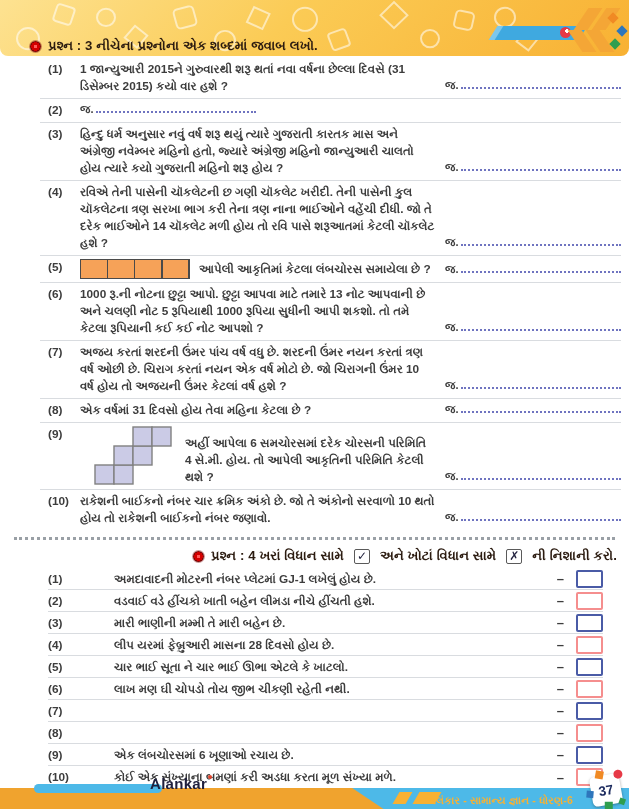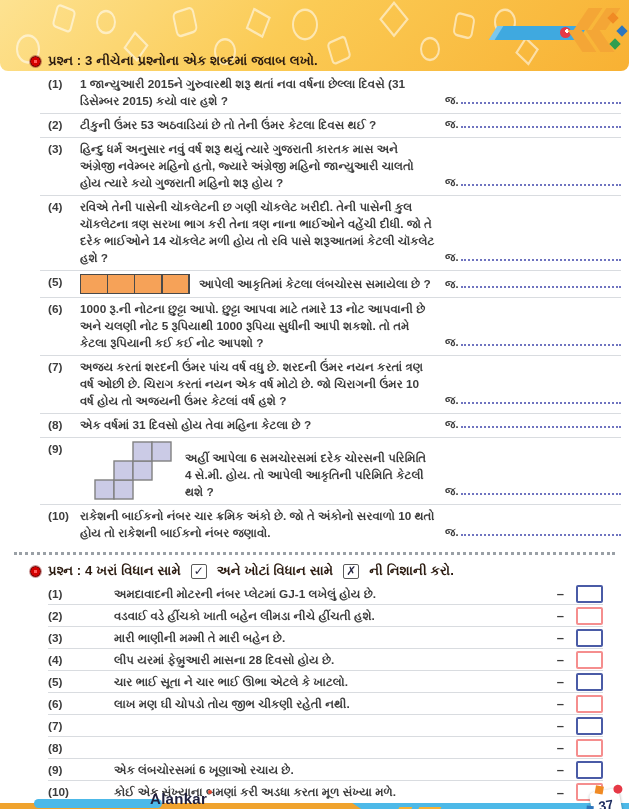--- a/index.html
+++ b/index.html
@@ -2,21 +2,21 @@
 <html><head>
 <meta charset="utf-8">
 <style>
   * { margin:0; padding:0; box-sizing:border-box; }
   html,body { background:#e8e8e8; }
   body { font-family:"Liberation Sans","DejaVu Sans",sans-serif; }
   .sheet { width:629px; height:809px; background:#ffffff; margin:0 auto; position:relative;
            display:flex; flex-direction:column; overflow:hidden; }
 
   
-  .top-band { position:relative; height:71px; flex:none;
+  .top-band { position:relative; height:56px; flex:none;
               background:linear-gradient(135deg,#FDE291 0%,#FBCB55 45%,#F8B133 100%);
               border-radius:0 0 8px 8px; }
   .band-shapes { position:absolute; inset:0; width:100%; height:100%; }
   .motif { position:absolute; right:0; top:0; width:150px; height:58px; }
   .m-blue { position:absolute; right:46px; top:26px; width:84px; height:14px; background:#3FA9E0; transform:skewX(-32deg); }
   .m-blue2 { position:absolute; right:118px; top:26px; width:18px; height:14px; background:#7CC7EC; transform:skewX(-32deg); }
   .m-logo-dot { position:absolute; right:58px; top:27px; width:11px; height:11px; border-radius:50%;
                 background:radial-gradient(circle at 65% 35%, #ffffff 0 18%, #E63946 19% 100%); }
   .m-chev { position:absolute; background:#F4A636; }
   .m-chev.c1 { right:34px; top:8px; width:14px; height:22px; transform:skewX(-34deg); }
@@ -50,21 +50,21 @@
   .fig-rect4 { width:110px; height:20px; flex:none; border:1.5px solid #4a4a4a; background:
       repeating-linear-gradient(90deg,#F6A258 0 25.8px,#4a4a4a 25.8px 27.2px); background-color:#F6A258; }
   .stair-wrap { display:flex; align-items:flex-end; }
   .stair-svg { flex:none; margin:0 12px 0 14px; }
   .stair-text { flex:1; padding-top:1px; }
 
   
   .dotted-divider { height:0; border-top:3.5px dotted #9aa0a6; margin:7px 14px 5px; }
 
   
-  .s4-header { padding:3px 0 4px 30px; }
+  .s4-header { padding:3px 12px 4px 30px;justify-content:flex-end; }
   .mini-box { width:16px; height:15px; border:1.6px solid #5a5a5a; border-radius:2px; background:#fff;
               display:inline-flex; align-items:center; justify-content:center;
               font-size:12px; font-weight:700; color:#23233f; margin:0 3px; line-height:1; }
   .tf-list { padding:0 26px 0 48px; }
   .tf-row { display:flex; align-items:center; border-bottom:1.5px solid #d9dce0; height:22px; }
   .tf-row:last-child { border-bottom:none; }
   .tf-no { width:42px; flex:none; font-size:11.8px; font-weight:700; color:#3d3d3d; }
   .tf-text { flex:1; font-size:11.8px; font-weight:600; color:#3d3d3d;margin-left:24px; }
   .tf-dash { font-size:13px; font-weight:700; color:#3d3d3d; margin-left:auto; }
   .tf-box { width:27px; height:18px; border:2px solid #888; border-radius:2px; background:#fff; margin-left:12px; flex:none; }
@@ -140,21 +140,20 @@
       <span class="q-no">(1)</span>
       <div class="q-main"><span class="q-text">1 જાન્યુઆરી 2015ને ગુરુવારથી શરૂ થતાં નવા વર્ષના છેલ્લા દિવસે (31 ડિસેમ્બર 2015) કયો વાર હશે ?</span></div>
       <div class="q-ans">
         <span class="ans-label">જ.</span>
         <span class="ans-line"></span>
       </div>
     </div>
 
     <div class="q-row">
       <span class="q-no">(2)</span>
-      <div class="q-main"><span class="q-text">ટીકુની ઉંમર 53 અઠવાડિયાં છે તો તેની ઉંમર કેટલા દિવસ થઈ ?</span></div>
       <div class="q-ans">
         <span class="ans-label">જ.</span>
         <span class="ans-line"></span>
       </div>
     </div>
 
     <div class="q-row">
       <span class="q-no">(3)</span>
       <div class="q-main"><span class="q-text">હિન્દુ ધર્મ અનુસાર નવું વર્ષ શરૂ થયું ત્યારે ગુજરાતી કારતક માસ અને અંગ્રેજી નવેમ્બર મહિનો હતો, જ્યારે અંગ્રેજી મહિનો જાન્યુઆરી ચાલતો હોય ત્યારે કયો ગુજરાતી મહિનો શરૂ હોય ?</span></div>
       <div class="q-ans">

